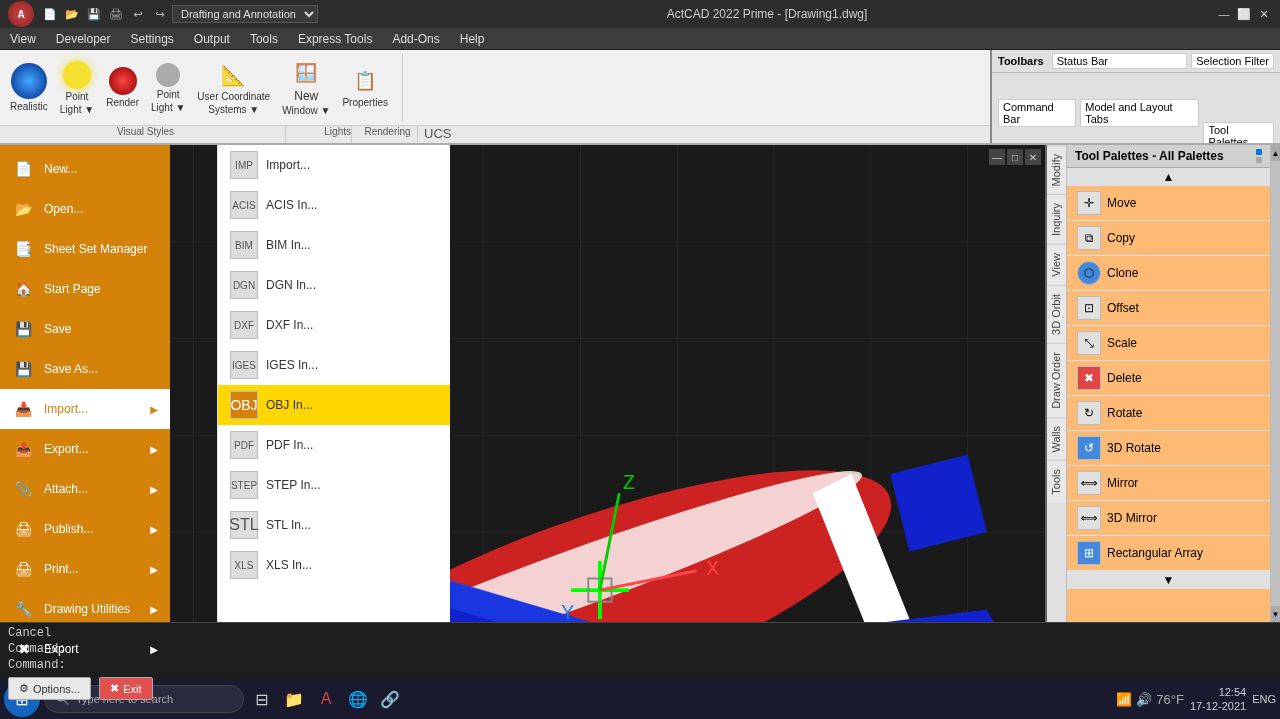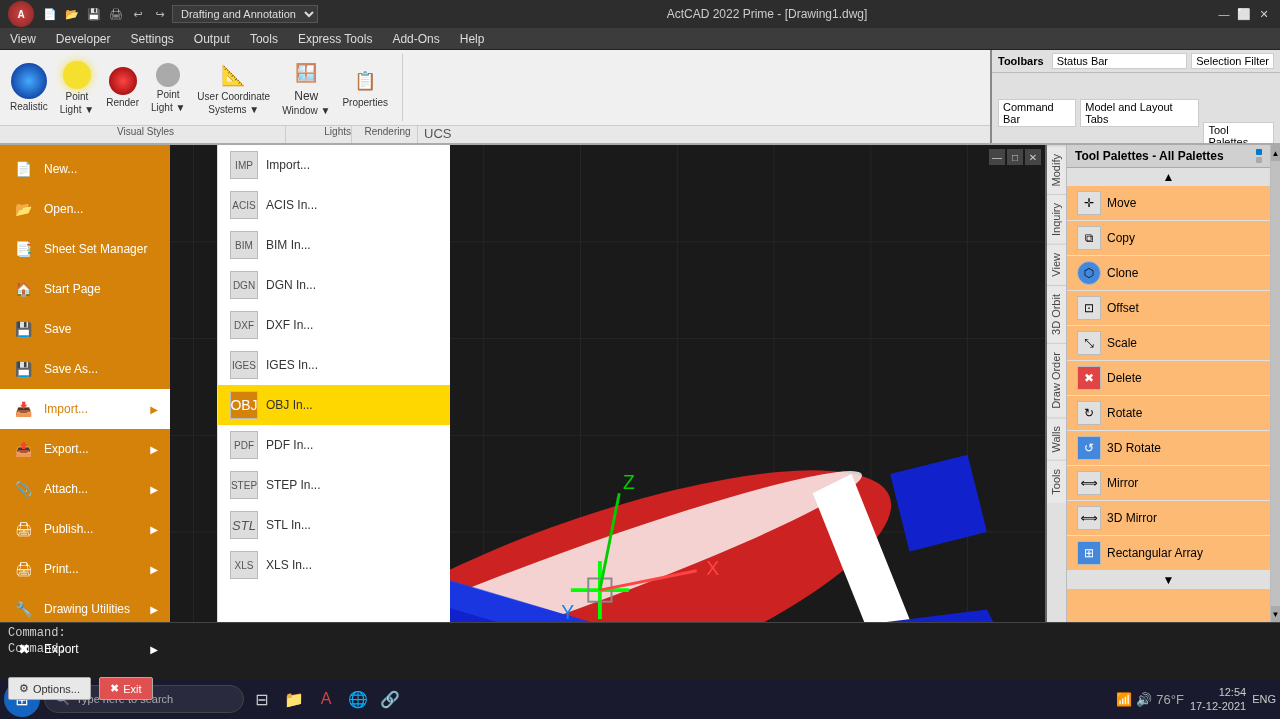--- a/index.html
+++ b/index.html
@@ -491,21 +491,21 @@
       </div>
       <div class="submenu-item">
         <div class="submenu-icon" style="font-size:10px;">PDF</div>
         <span>PDF In...</span>
       </div>
       <div class="submenu-item">
         <div class="submenu-icon" style="font-size:10px;">STEP</div>
         <span>STEP In...</span>
       </div>
       <div class="submenu-item">
-        <div class="submenu-icon" style="font-size:13px;font-style:italic;">STL</div>
+        <div class="submenu-icon" style="font-size:16px;">STL</div>
         <span>STL In...</span>
       </div>
       <div class="submenu-item">
         <div class="submenu-icon" style="font-size:10px;">XLS</div>
         <span>XLS In...</span>
       </div>
     </div>
   </div>
 
   <div class="viewport" style="margin-left:0;">
@@ -677,20 +677,21 @@
 
     <div style="width:10px;background:#d0d0d0;border-left:1px solid #bbb;display:flex;flex-direction:column;">
       <div style="height:16px;background:#aaa;display:flex;align-items:center;justify-content:center;font-size:8px;cursor:pointer;">▲</div>
       <div style="flex:1;background:#c0c0c0;"></div>
       <div style="height:16px;background:#aaa;display:flex;align-items:center;justify-content:center;font-size:8px;cursor:pointer;">▼</div>
     </div>
   </div>
 </div>
 
 <div class="command-bar" style="height:60px;">
+  <div class="command-line">Cancel</div>
   <div class="command-line">Command:</div>
   <div class="command-line">Command:</div>
 </div>
 
 <div style="height:20px;background:#2d2d2d;display:flex;align-items:center;padding:0 8px;border-top:1px solid #444;gap:8px;">
   <span style="color:#888;font-size:11px;">Imports an OBJ file</span>
   <div style="width:14px;height:14px;background:#cc3333;border-radius:50%;margin-left:4px;"></div>
   <span style="color:#888;font-size:11px;margin-left:4px;">-912.2441,501.8889,0</span>
   <div style="margin-left:auto;display:flex;gap:6px;align-items:center;">
     <span style="color:#888;font-size:10px;">1:1</span>

